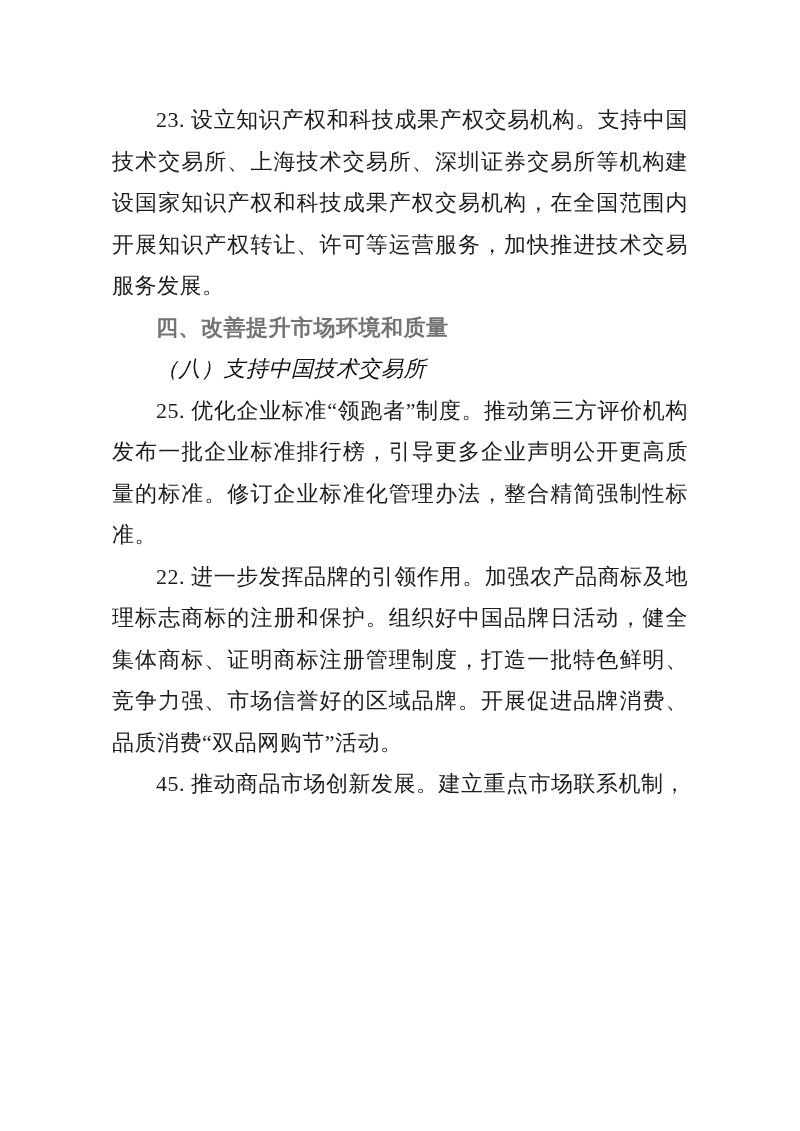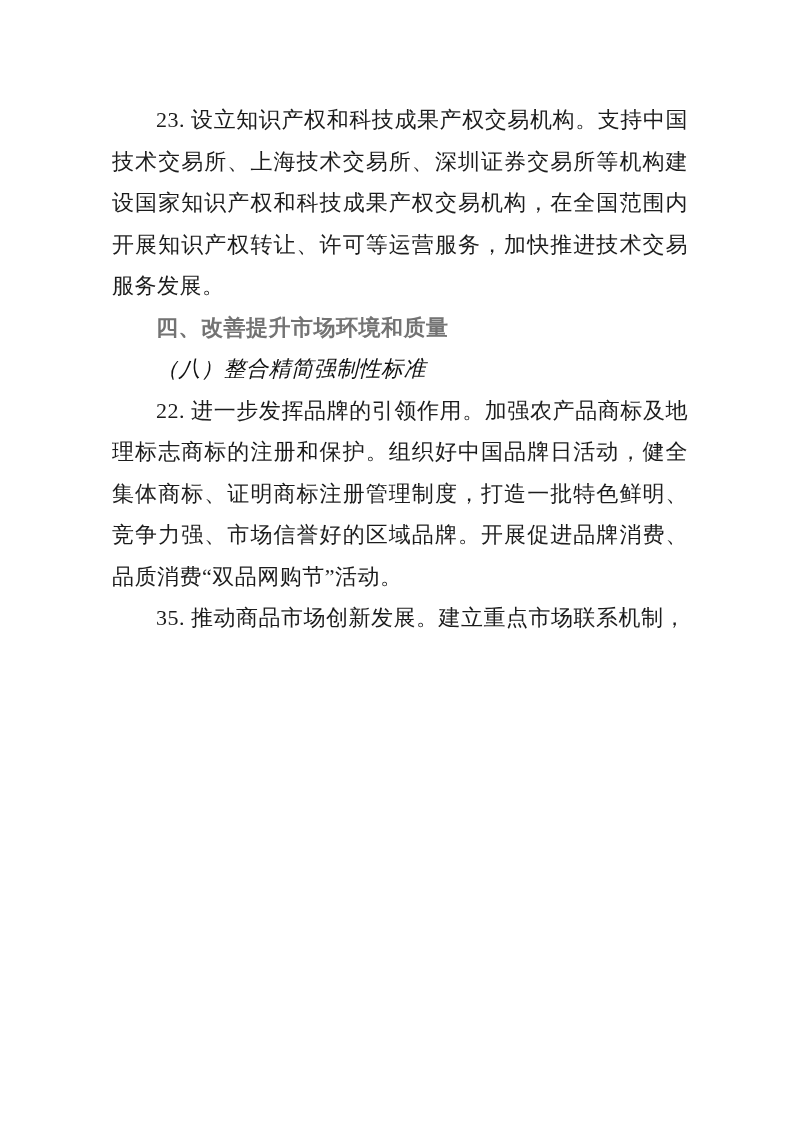--- a/index.html
+++ b/index.html
@@ -62,18 +62,19 @@
     letter-spacing: 1px;
   }
 </style>
 </head>
 <body>
 
 <div class="page">
   <div class="content">
     <p class="body-para">23. 设立知识产权和科技成果产权交易机构。支持中国技术交易所、上海技术交易所、深圳证券交易所等机构建设国家知识产权和科技成果产权交易机构，在全国范围内开展知识产权转让、许可等运营服务，加快推进技术交易服务发展。</p>
     <h2 class="heading1">四、改善提升市场环境和质量</h2>
-    <h3 class="heading2">（八）整合精简强制性标准</h3>
+    <h3 class="heading2">（八）支持中国技术交易所</h3>
+    <p class="body-para">25. 优化企业标准“领跑者”制度。推动第三方评价机构发布一批企业标准排行榜，引导更多企业声明公开更高质量的标准。修订企业标准化管理办法，整合精简强制性标准。</p>
     <p class="body-para">22. 进一步发挥品牌的引领作用。加强农产品商标及地理标志商标的注册和保护。组织好中国品牌日活动，健全集体商标、证明商标注册管理制度，打造一批特色鲜明、竞争力强、市场信誉好的区域品牌。开展促进品牌消费、品质消费“双品网购节”活动。</p>
-    <p class="body-para">35. 推动商品市场创新发展。建立重点市场联系机制，</p>
+    <p class="body-para">45. 推动商品市场创新发展。建立重点市场联系机制，</p>
   </div>
   <div class="page-number">- 9 -</div>
 </div>
 
 </body></html>

